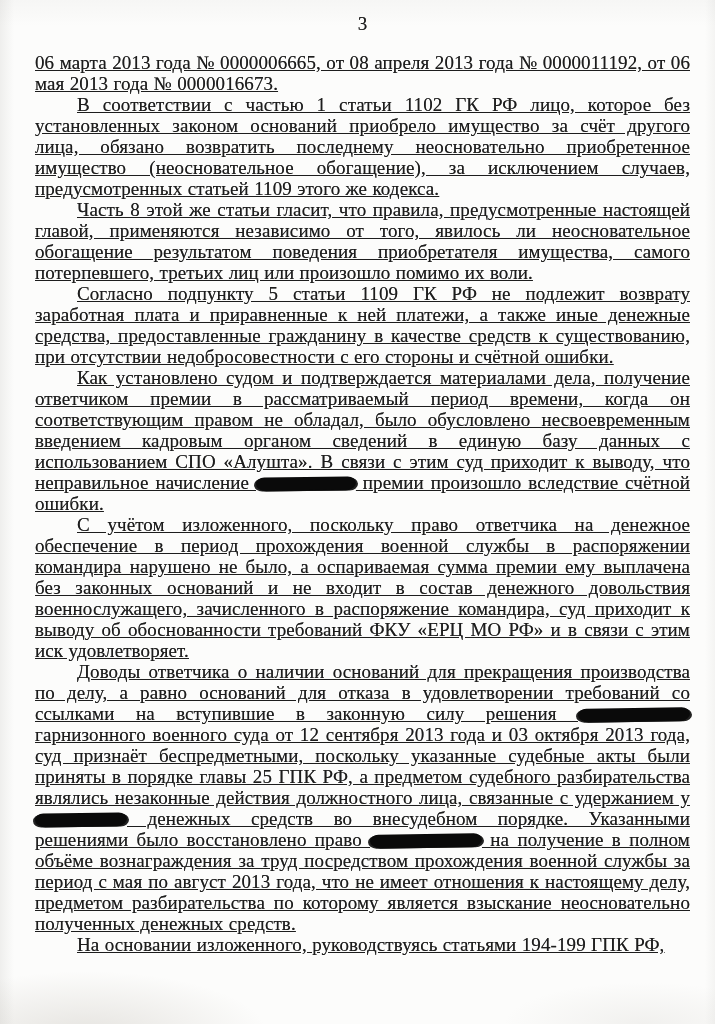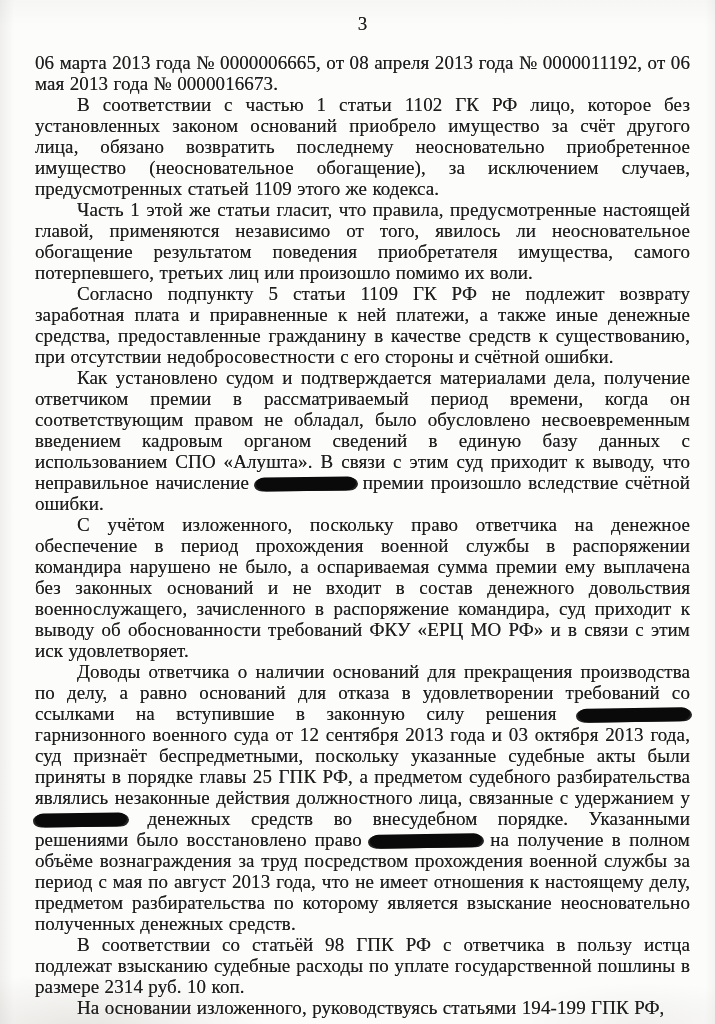--- a/index.html
+++ b/index.html
@@ -25,21 +25,21 @@
       linear-gradient(180deg, rgba(150,150,148,0.06) 0, rgba(150,150,148,0) 26px),
       #fcfcfb;
   }
   .page-number {
     text-align: center;
     font-size: 19px;
     line-height: 22px;
     margin: 0 0 17px 0;
     text-shadow: 0 0 0.4px rgba(25,25,25,0.65);
   }
-  .doc-body { display: block; }
+  .doc-body { display: block; text-decoration: underline; }
   .para {
     margin: 0;
     font-size: 19px;
     line-height: 21px;
     text-align: justify;
     text-indent: 42px;
     word-spacing: 0.5px;
     letter-spacing: 0.1px;
     text-shadow: 0 0 0.4px rgba(25,25,25,0.65);
   }
@@ -55,21 +55,20 @@
   }
 </style>
 </head>
 <body>
 
 <div class="page">
   <div class="page-number">3</div>
   <div class="doc-body">
       <p class="para noindent">06 марта 2013 года № 0000006665, от 08 апреля 2013 года № 0000011192, от 06 мая 2013 года № 0000016673.</p>
       <p class="para">В соответствии с частью 1 статьи 1102 ГК РФ лицо, которое без установленных законом оснований приобрело имущество за счёт другого лица, обязано возвратить последнему неосновательно приобретенное имущество (неосновательное обогащение), за исключением случаев, предусмотренных статьей 1109 этого же кодекса.</p>
-      <p class="para">Часть 1 этой же статьи гласит, что правила, предусмотренные настоящей главой, применяются независимо от того, явилось ли неосновательное обогащение результатом поведения приобретателя имущества, самого потерпевшего, третьих лиц или произошло помимо их воли.</p>
+      <p class="para">Часть 8 этой же статьи гласит, что правила, предусмотренные настоящей главой, применяются независимо от того, явилось ли неосновательное обогащение результатом поведения приобретателя имущества, самого потерпевшего, третьих лиц или произошло помимо их воли.</p>
       <p class="para">Согласно подпункту 5 статьи 1109 ГК РФ не подлежит возврату заработная плата и приравненные к ней платежи, а также иные денежные средства, предоставленные гражданину в качестве средств к существованию, при отсутствии недобросовестности с его стороны и счётной ошибки.</p>
       <p class="para">Как установлено судом и подтверждается материалами дела, получение ответчиком премии в рассматриваемый период времени, когда он соответствующим правом не обладал, было обусловлено несвоевременным введением кадровым органом сведений в единую базу данных с использованием СПО «Алушта». В связи с этим суд приходит к выводу, что неправильное начисление <span class="redaction" style="width: 100px; background: rgb(10, 10, 10);"></span> премии произошло вследствие счётной ошибки.</p>
       <p class="para">С учётом изложенного, поскольку право ответчика на денежное обеспечение в период прохождения военной службы в распоряжении командира нарушено не было, а оспариваемая сумма премии ему выплачена без законных оснований и не входит в состав денежного довольствия военнослужащего, зачисленного в распоряжение командира, суд приходит к выводу об обоснованности требований ФКУ «ЕРЦ МО РФ» и в связи с этим иск удовлетворяет.</p>
       <p class="para">Доводы ответчика о наличии оснований для прекращения производства по делу, а равно оснований для отказа в удовлетворении требований со ссылками на вступившие в законную силу решения <span class="redaction" style="width: 112px; background: rgb(10, 10, 10);"></span> гарнизонного военного суда от 12 сентября 2013 года и 03 октября 2013 года, суд признаёт беспредметными, поскольку указанные судебные акты были приняты в порядке главы 25 ГПК РФ, а предметом судебного разбирательства являлись незаконные действия должностного лица, связанные с удержанием у <span class="redaction" style="width: 92px; background: rgb(10, 10, 10);"></span> денежных средств во внесудебном порядке. Указанными решениями было восстановлено право <span class="redaction" style="width: 112px; background: rgb(10, 10, 10);"></span> на получение в полном объёме вознаграждения за труд посредством прохождения военной службы за период с мая по август 2013 года, что не имеет отношения к настоящему делу, предметом разбирательства по которому является взыскание неосновательно полученных денежных средств.</p>
-      <p class="para">В соответствии со статьёй 98 ГПК РФ с ответчика в пользу истца подлежат взысканию судебные расходы по уплате государственной пошлины в размере 2314 руб. 10 коп.</p>
       <p class="para">На основании изложенного, руководствуясь статьями 194-199 ГПК РФ,</p>
     </div>
 </div>
 
 </body></html>

